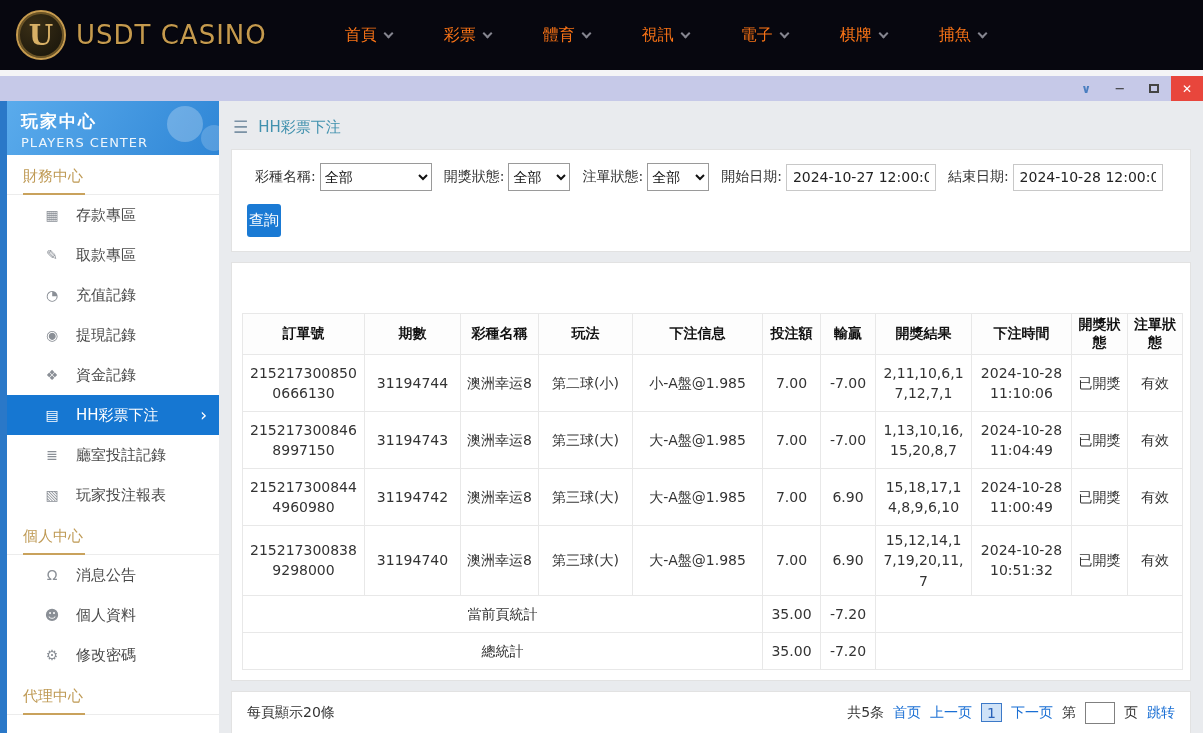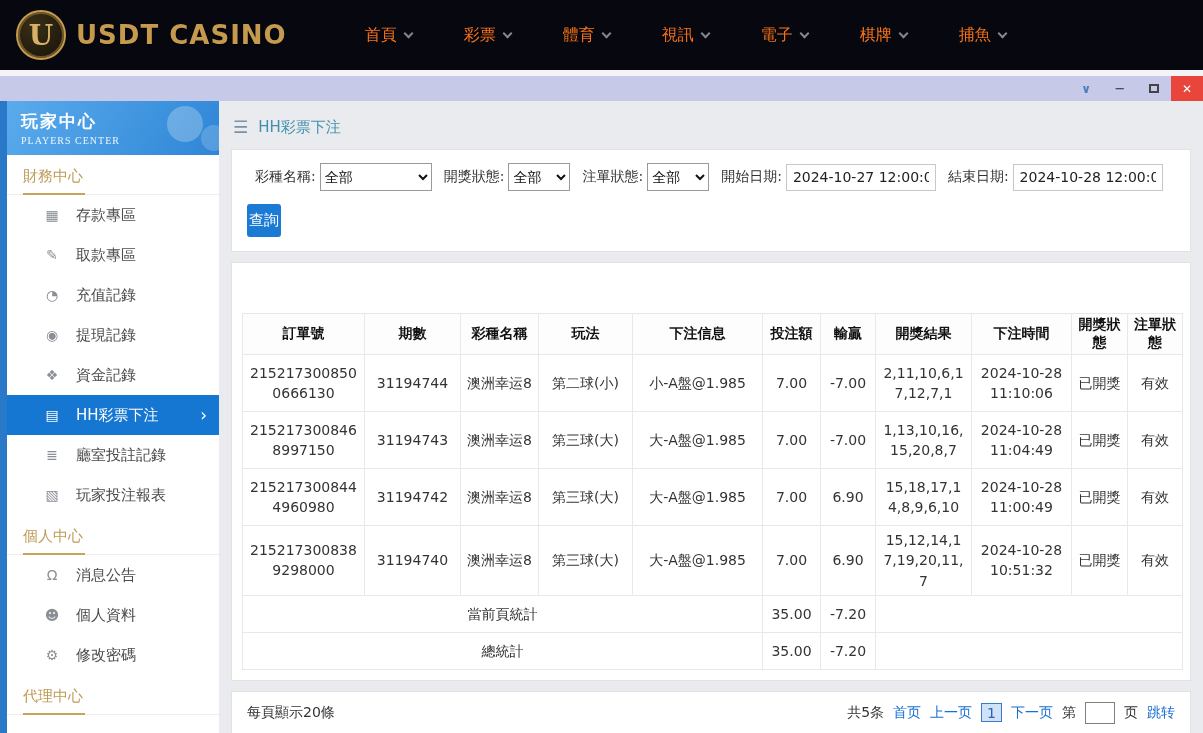--- a/index.html
+++ b/index.html
@@ -4,42 +4,42 @@
 <style>
   * { margin:0; padding:0; box-sizing:border-box; }
   html,body { width:1203px; height:733px; overflow:hidden; }
   body { font-family:"DejaVu Sans","Liberation Sans",sans-serif; background:#e9ebee; }
   a { text-decoration:none; cursor:pointer; }
 
   
   .topnav { height:70px; background:#07070f; display:flex; align-items:center; padding:0 16px; }
   .logo { display:flex; align-items:center; gap:10px; cursor:pointer; }
   .logo-badge { width:50px; height:50px; border-radius:50%; border:2px solid #c59a4e; background:radial-gradient(circle at 35% 30%, #3a2f16, #15120a); color:#d8b066; font-family:"DejaVu Serif","Liberation Serif",serif; font-size:28px; font-weight:bold; display:flex; align-items:center; justify-content:center; box-shadow:0 0 0 2px #6b5426 inset; }
-  .brand { color:#c59a4e; font-size:26px; font-weight:bold; letter-spacing:1px; text-shadow:0 1px 1px #000; }
+  .brand { color:#c59a4e; font-size:26px; font-weight:normal; letter-spacing:1px; text-shadow:0 1px 1px #000; }
   .nav-items { display:flex; margin-left:52px; }
   .nav-item { color:#f97316; font-size:16px; padding:10px 0; margin:0 26px; display:flex; align-items:center; gap:8px; cursor:pointer; }
   .chev { width:7px; height:7px; border-right:2px solid #85858f; border-bottom:2px solid #85858f; transform:rotate(45deg); display:inline-block; margin-top:-4px; }
 
   
   .gapstrip { height:6px; background:#f4f4f6; }
   .winbar { height:25px; background:#c6c9e8; display:flex; align-items:center; justify-content:flex-end; }
   .win-btn { width:34px; height:100%; display:flex; align-items:center; justify-content:center; font-size:13px; color:#333; cursor:pointer; }
   .win-chevron { color:#4a7ec0; font-weight:bold; font-size:12px; }
   .max-box { width:10px; height:9px; border:2px solid #444; display:inline-block; }
   .win-close { background:#e8463c; color:#fff; width:32px; font-size:12px; }
 
   
   .workspace { display:flex; height:632px; }
   .leftstrip { width:7px; background:#2a78c8; }
 
   
   .sidebar { width:212px; background:#fff; flex-shrink:0; }
-  .sb-header { height:54px; background:linear-gradient(120deg,#5aabec,#2f86d6); color:#fff; padding:9px 0 0 14px; position:relative; overflow:hidden;font-family:Liberation Serif, serif; }
+  .sb-header { height:54px; background:linear-gradient(120deg,#5aabec,#2f86d6); color:#fff; padding:9px 0 0 14px; position:relative; overflow:hidden; }
   .sb-header .t1 { font-size:17px; font-weight:bold; letter-spacing:2px; }
-  .sb-header .t2 { font-size:10px; letter-spacing:1px; opacity:.9; margin-top:2px; }
+  .sb-header .t2 { font-size:13px; letter-spacing:1px; opacity:.9; margin-top:2px; }
   .sb-header .circ1 { position:absolute; right:16px; top:5px; width:36px; height:36px; border-radius:50%; background:rgba(255,255,255,.25); }
   .sb-header .circ2 { position:absolute; right:-8px; top:24px; width:26px; height:26px; border-radius:50%; background:rgba(255,255,255,.18); }
   .sb-section-title { color:#bf9a55; font-size:15px; padding:12px 16px 8px; position:relative; border-bottom:1px solid #ececec; }
   .sb-section-title::after { content:""; position:absolute; left:16px; bottom:-1px; width:62px; height:2px; background:#c9a25c; }
   .sb-item { height:40px; display:flex; align-items:center; gap:15px; padding:0 14px 0 36px; font-size:15px; color:#4a4a4a; cursor:pointer; position:relative; }
   .sb-item .ic { width:18px; text-align:center; color:#8a8f96; font-size:14px; }
   .sb-item.active { background:#1677d2; color:#fff; }
   .sb-item.active .ic { color:#fff; }
   .sb-item .arrow { position:absolute; right:12px; color:#fff; font-size:17px; }
 

